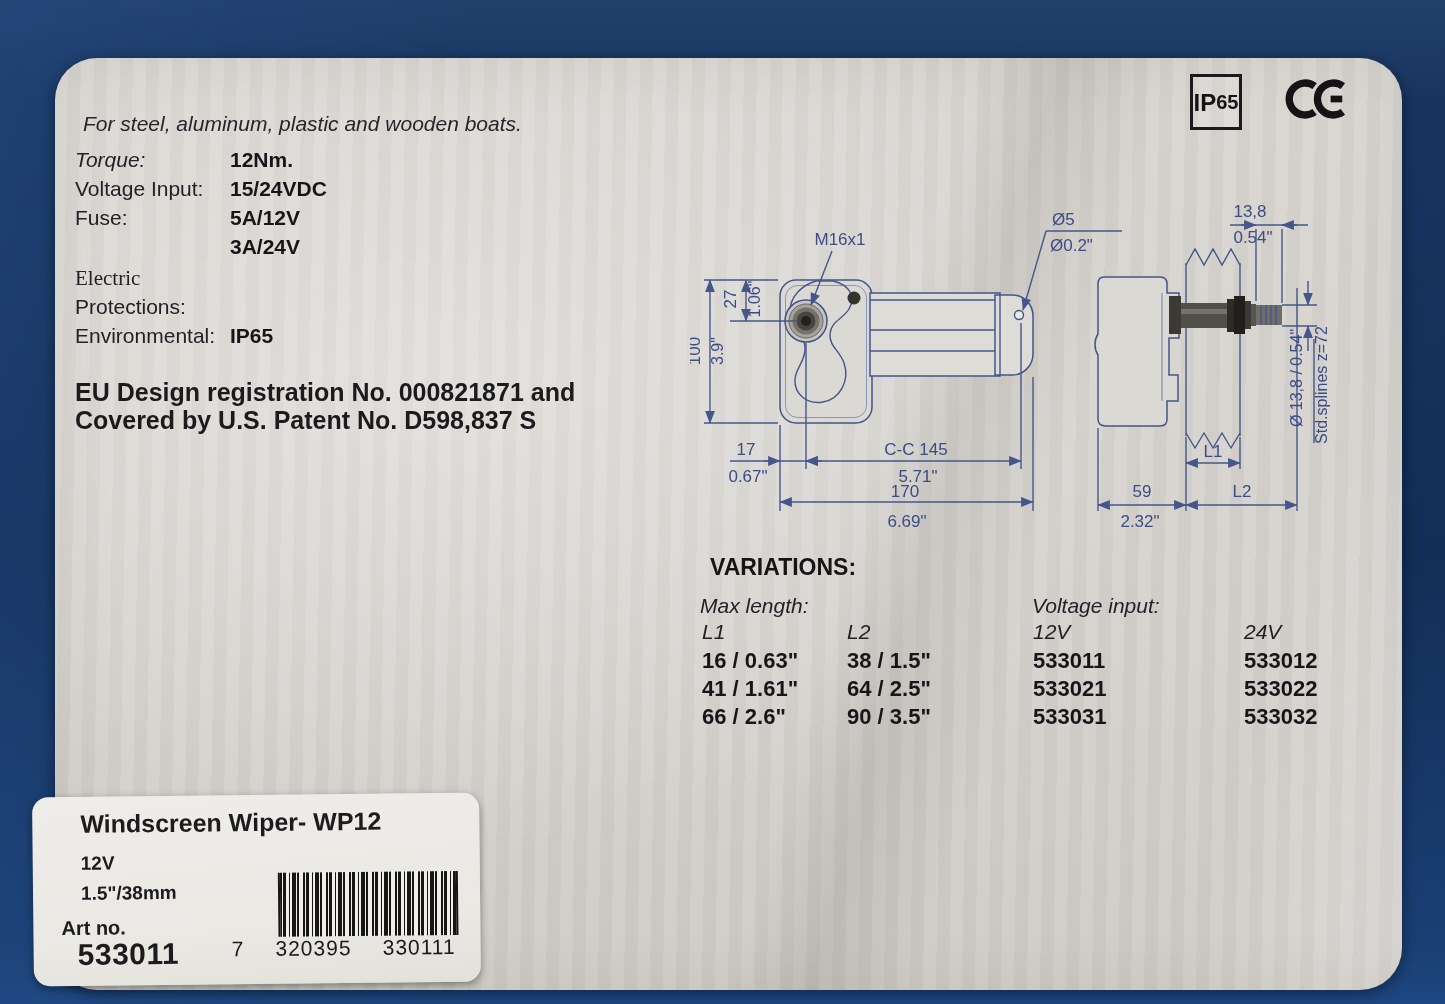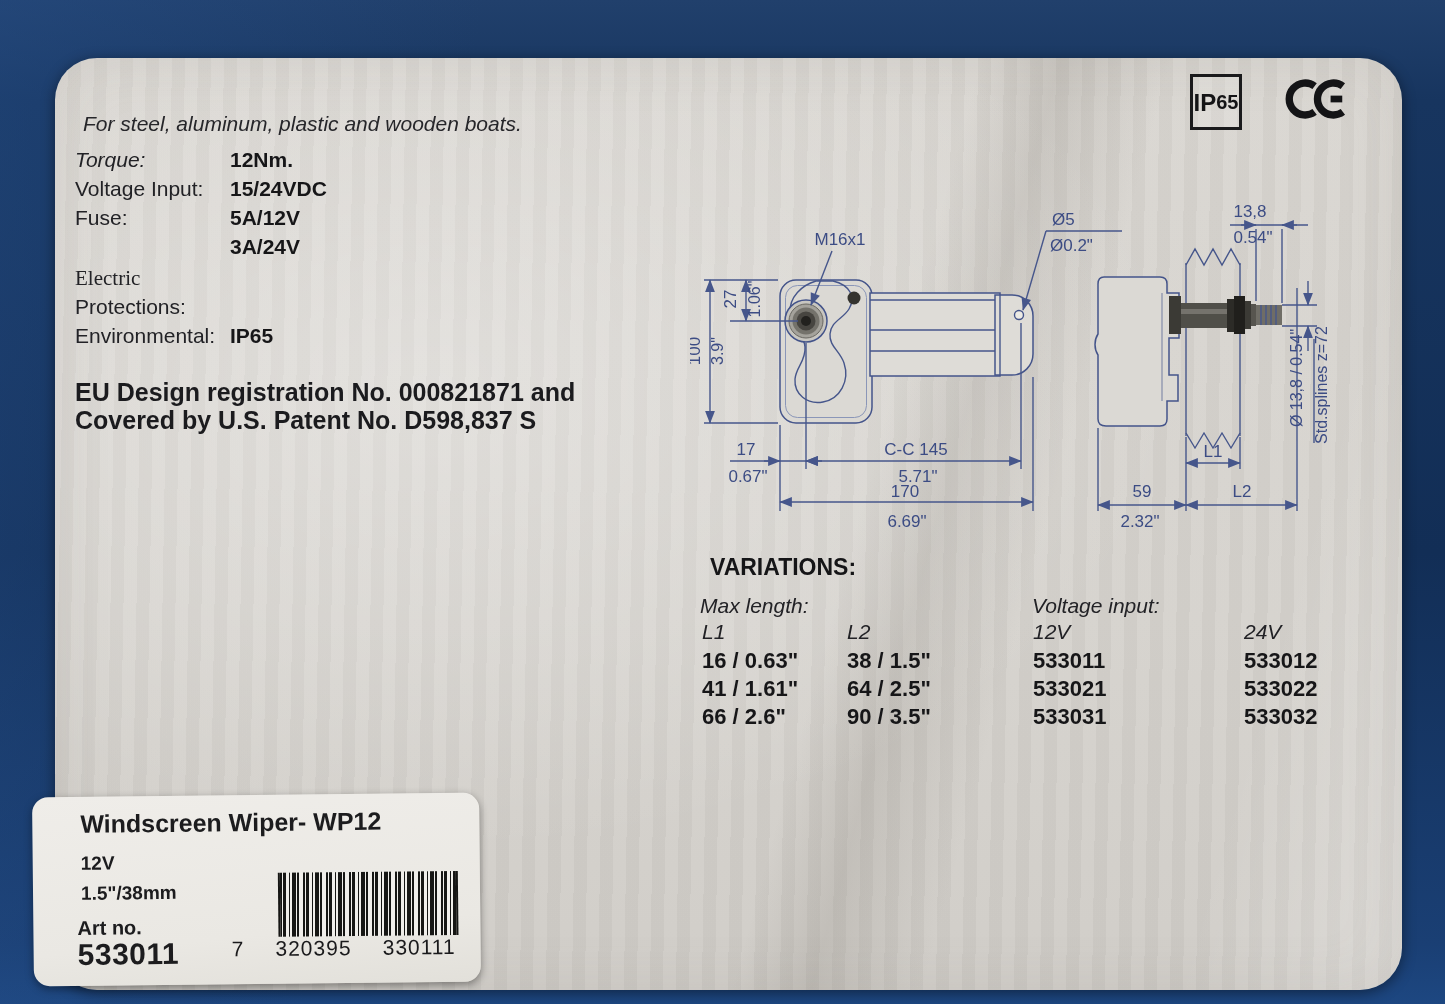--- a/index.html
+++ b/index.html
@@ -53,21 +53,21 @@
   
   .sticker{
     position:absolute;left:33px;top:795px;width:447px;height:189px;border-radius:16px;
     background:linear-gradient(175deg,#efede9 0%,#eae8e3 70%,#e2e0da 100%);
     box-shadow:0 3px 8px rgba(0,0,0,.4);
     transform:rotate(-0.6deg);
   }
   .sticker .s-title{position:absolute;left:48px;top:13px;font-size:25px;font-weight:bold;color:#1c1c1e;}
   .sticker .s-volt{position:absolute;left:48px;top:56px;font-size:19px;font-weight:bold;}
   .sticker .s-blade{position:absolute;left:48px;top:86px;font-size:19px;font-weight:bold;}
-  .sticker .s-artlbl{position:absolute;left:44px;top:120px;font-size:20px;font-weight:bold;}
+  .sticker .s-artlbl{position:absolute;left:28px;top:120px;font-size:20px;font-weight:bold;}
   .sticker .s-artno{position:absolute;left:44px;top:141px;font-size:30px;font-weight:bold;letter-spacing:.5px;}
   .barcode{
     position:absolute;left:245px;top:78px;width:176px;height:64px;
     background:repeating-linear-gradient(90deg,
       #161614 0 2px,#f0eeea 2px 3px,
       #161614 3px 6px,#f0eeea 6px 9px,
       #161614 9px 10px,#f0eeea 10px 12px,
       #161614 12px 16px,#f0eeea 16px 17px,
       #161614 17px 19px,#f0eeea 19px 23px);
     border-left:2px solid #161614;border-right:2px solid #161614;

